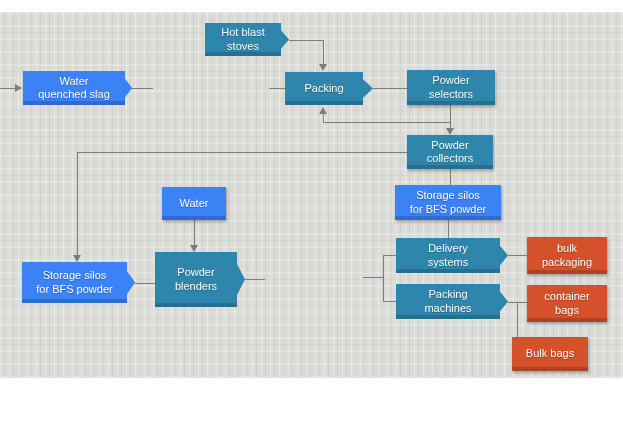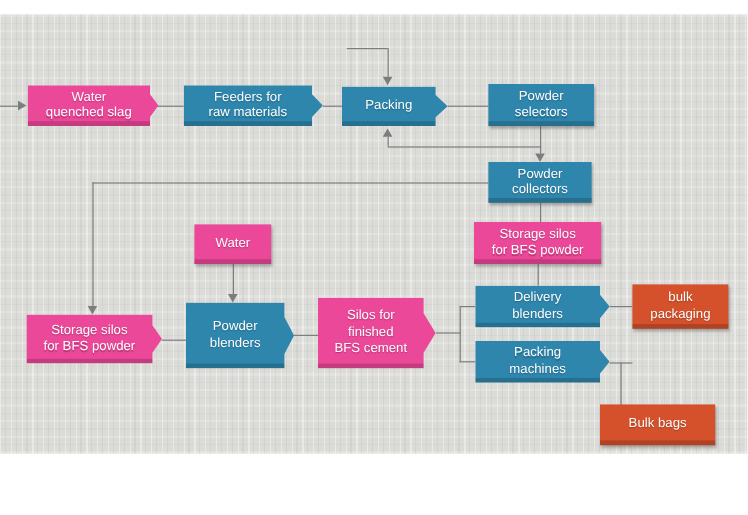--- a/index.html
+++ b/index.html
@@ -19,21 +19,21 @@
     text-align:center;color:#ffffff;font-size:11px;line-height:1.22;
     white-space:pre-line;box-sizing:border-box;
     text-shadow:0 1px 1px rgba(0,0,0,0.28);
     filter:drop-shadow(1.5px 2.5px 1.5px rgba(80,80,80,0.45));
   }
   .node::after{
     content:"";position:absolute;left:0;right:0;bottom:0;height:4px;
     background:rgba(0,0,0,0.17);
   }
   .blue{background:#2E86AD;}
-  .orange{background:#ec4899;}
+  .orange{background:#3b82f6;}
   .red{background:#D4512B;}
   .pennant{
     clip-path:polygon(0 0, calc(100% - var(--tip)) 0, calc(100% - var(--tip)) 22%, 100% 50%, calc(100% - var(--tip)) 78%, calc(100% - var(--tip)) 100%, 0 100%);
     padding-right:var(--tip);
   }
   .line{position:absolute;background:#7d7d7d;}
   .h{height:1px;} .v{width:1px;}
   .arrow{position:absolute;width:0;height:0;}
   .arrow.down{border-left:4px solid transparent;border-right:4px solid transparent;border-top:7px solid #7d7d7d;}
   .arrow.up{border-left:4px solid transparent;border-right:4px solid transparent;border-bottom:7px solid #7d7d7d;}
@@ -74,40 +74,39 @@
   <div class="line v" style="left:517px;top:302px;height:51px"></div>
   <div class="line h" style="left:517px;top:353px;width:10px"></div>
 
   <div class="arrow right" style="left:15px;top:84px"></div>
   <div class="arrow down" style="left:319px;top:64px"></div>
   <div class="arrow up" style="left:319px;top:107px"></div>
   <div class="arrow down" style="left:446px;top:128px"></div>
   <div class="arrow down" style="left:73px;top:255px"></div>
   <div class="arrow down" style="left:190px;top:245px"></div>
 
+  <div class="node blue pennant" style="left:205px;top:23px;width:84px;height:33px;--tip:8px">Hot blast
+stoves</div>
   <div class="node orange pennant" style="left:23px;top:71px;width:109px;height:34px;--tip:7px">Water
 quenched slag</div>
-  <div class="node blue pennant" style="left:153px;top:71px;width:116px;height:34px;--tip:9px">Feeders for
-raw materials</div>
   <div class="node blue pennant" style="left:285px;top:72px;width:88px;height:33px;--tip:10px">Packing</div>
   <div class="node blue" style="left:407px;top:70px;width:88px;height:35px">Powder
 selectors</div>
   <div class="node blue" style="left:407px;top:135px;width:86px;height:34px">Powder
 collectors</div>
   <div class="node orange" style="left:395px;top:185px;width:106px;height:35px">Storage silos
 for BFS powder</div>
   <div class="node orange" style="left:162px;top:187px;width:64px;height:33px">Water</div>
   <div class="node orange pennant" style="left:22px;top:262px;width:113px;height:41px;--tip:8px">Storage silos
 for BFS powder</div>
   <div class="node blue pennant" style="left:155px;top:252px;width:90px;height:55px;--tip:8px">Powder
 blenders</div>
-  <div class="node orange pennant" style="left:265px;top:248px;width:98px;height:59px;--tip:10px">Silos for
-finished
-BFS cement</div>
   <div class="node blue pennant" style="left:396px;top:238px;width:112px;height:35px;--tip:8px">Delivery
-blenders</div>
+systems</div>
   <div class="node red" style="left:527px;top:237px;width:80px;height:37px">bulk
 packaging</div>
   <div class="node blue pennant" style="left:396px;top:284px;width:112px;height:35px;--tip:8px">Packing
 machines</div>
-  <div class="node red" style="left:500px;top:337px;width:96px;height:34px">Bulk bags</div>
+  <div class="node red" style="left:527px;top:285px;width:80px;height:37px">container
+bags</div>
+  <div class="node red" style="left:512px;top:337px;width:76px;height:34px">Bulk bags</div>
 
 </div>
 
 </body></html>

